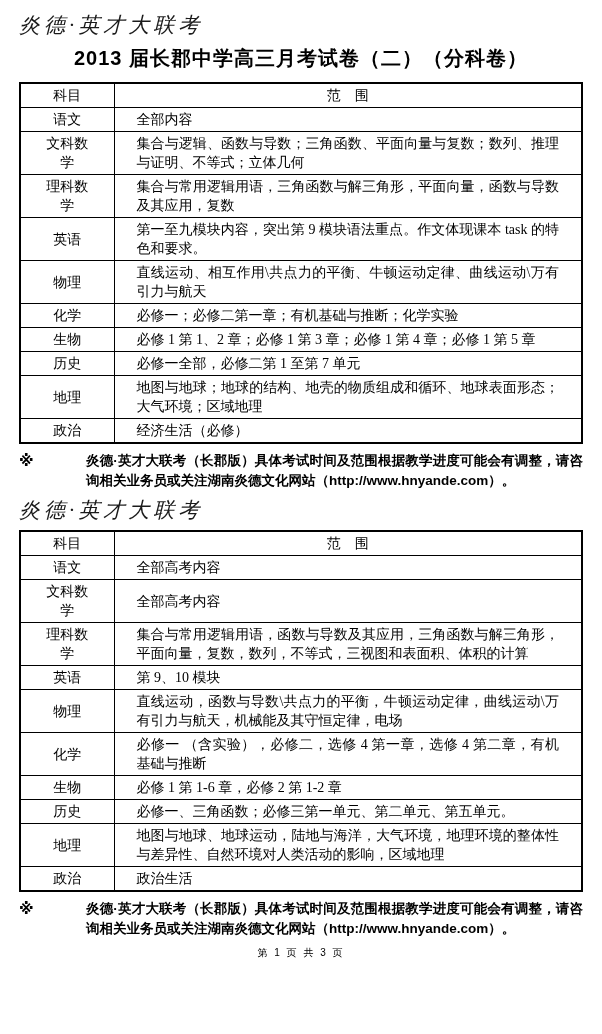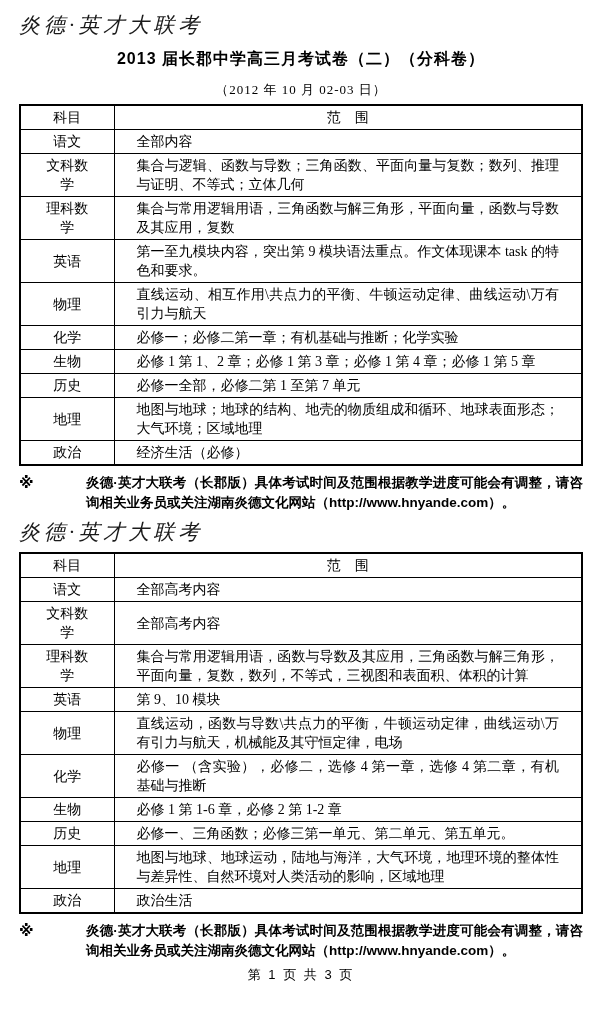--- a/index.html
+++ b/index.html
@@ -20,21 +20,21 @@
     font-size: 21px;
     letter-spacing: 4px;
     color: #1a1a1a;
     margin-bottom: 7px;
     line-height: 26px;
   }
   .doc-title {
     text-align: center;
     font-family: "Liberation Sans", "DejaVu Sans", sans-serif;
     font-weight: bold;
-    font-size: 16px;
+    font-size: 20px;
     letter-spacing: 1px;
     line-height: 27px;
     margin-bottom: 10px;
   }
   .doc-date {
     text-align: center;
     font-size: 13px;
     letter-spacing: 1px;
     line-height: 16px;
     margin-bottom: 6px;
@@ -80,35 +80,34 @@
     font-size: 15px;
   }
   .note-text {
     flex: 1;
     text-align: justify;
     margin-left: 40px;
   }
   .page-footer {
     text-align: center;
     font-family: "Liberation Sans", "DejaVu Sans", sans-serif;
-    font-size: 13px;
+    font-size: 10px;
     letter-spacing: 2px;
     margin-top: 5px;
     line-height: 16px;
   }
 </style>
 </head>
 <body>
 
 <div class="page">
 
   <div>
     <div class="brand">炎德·英才大联考</div>
     <div class="doc-title">2013 届长郡中学高三月考试卷（二）（分科卷）</div>
-    <div class="doc-date">（2012 年 10 月 02-03 日）</div>
 
     <table class="exam-table">
       <tbody>
         <tr>
           <td class="subject-col">科目</td>
           <td class="scope-head">范　围</td>
         </tr>
         <tr>
           <td class="subject-col">语文</td>
           <td class="scope-col">全部内容</td>

